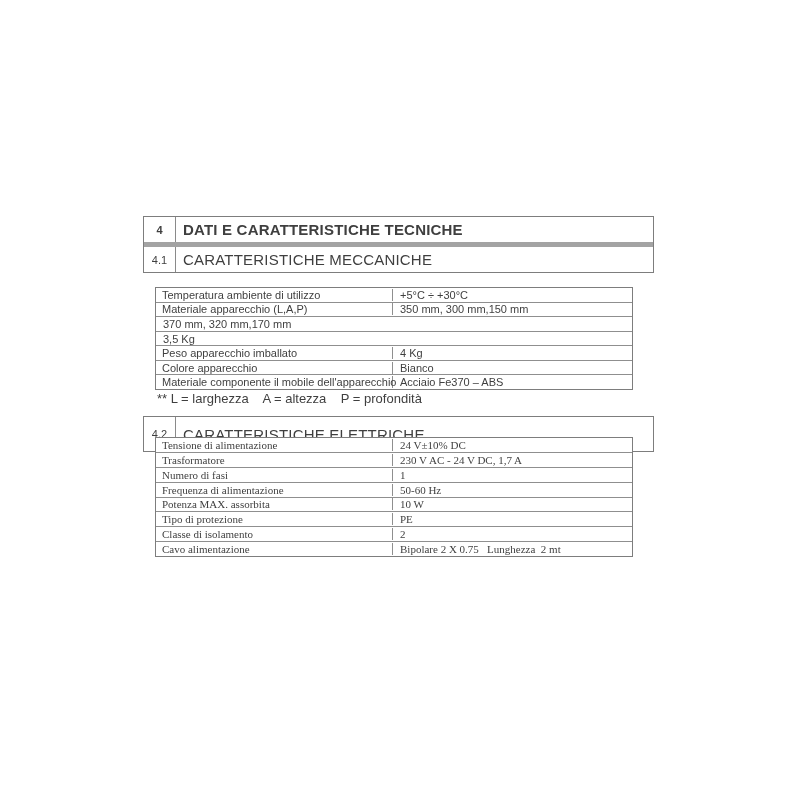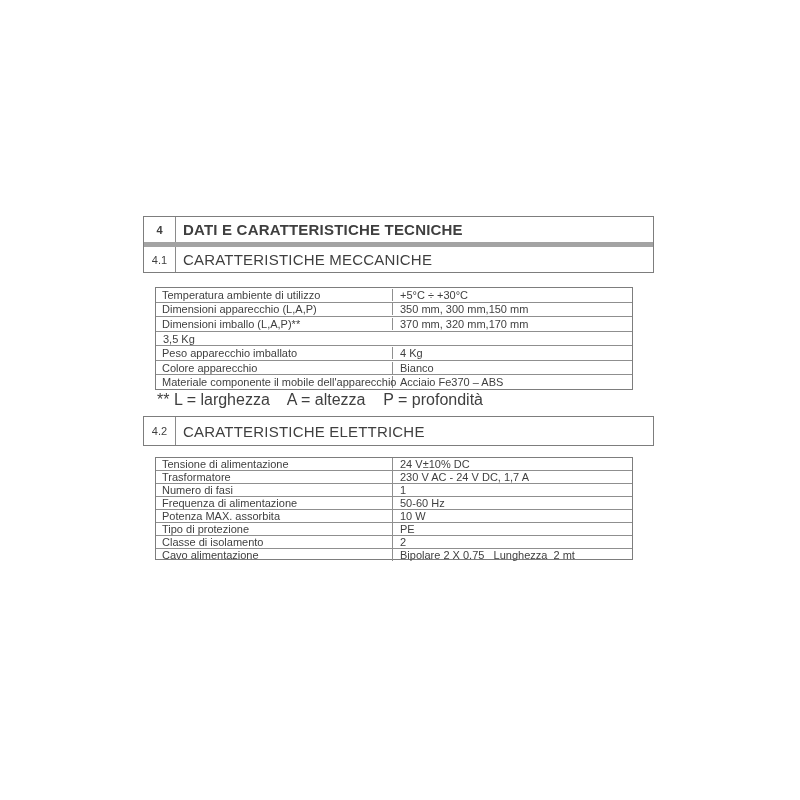--- a/index.html
+++ b/index.html
@@ -81,21 +81,21 @@
     display:flex;
     align-items:center;
     padding-left:7px;
     font-size:11px;
     white-space:pre;
   }
 
   .footnote{
     left:157px;
     top:391px;
-    font-size:16px;
+    font-size:13px;
     white-space:pre;
     color:#3f3f3f;
   }
 </style>
 </head>
 <body>
 
 <div class="abs sec-table" style="top:216px;height:57px;">
   <div class="sec-row">
     <div class="sec-num bold">4</div>
@@ -106,25 +106,24 @@
     <div class="sec-title">CARATTERISTICHE MECCANICHE</div>
   </div>
 </div>
 
 <div class="abs data-table" style="top:287px;height:103px;">
   <div class="drow">
     <div class="dlabel">Temperatura ambiente di utilizzo</div>
     <div class="dvalue">+5°C ÷ +30°C</div>
   </div>
   <div class="drow">
-    <div class="dlabel">Dimensioni apparecchio (L,A,P)</div>
+    <div class="dlabel">Materiale apparecchio (L,A,P)</div>
     <div class="dvalue">350 mm, 300 mm,150 mm</div>
   </div>
   <div class="drow">
-    <div class="dlabel">Dimensioni imballo (L,A,P)**</div>
     <div class="dvalue">370 mm, 320 mm,170 mm</div>
   </div>
   <div class="drow">
     <div class="dvalue">3,5 Kg</div>
   </div>
   <div class="drow">
     <div class="dlabel">Peso apparecchio imballato</div>
     <div class="dvalue">4 Kg</div>
   </div>
   <div class="drow">
@@ -132,28 +131,28 @@
     <div class="dvalue">Bianco</div>
   </div>
   <div class="drow">
     <div class="dlabel">Materiale componente il mobile dell'apparecchio</div>
     <div class="dvalue">Acciaio Fe370 – ABS</div>
   </div>
 </div>
 
 <div class="abs footnote">** L = larghezza    A = altezza    P = profondità</div>
 
-<div class="abs sec-table" style="top:416px;height:30px;">
+<div class="abs sec-table" style="top:416px;height:36px;">
   <div class="sec-row">
     <div class="sec-num">4.2</div>
     <div class="sec-title">CARATTERISTICHE ELETTRICHE</div>
   </div>
 </div>
 
-<div class="abs data-table" style="top:457px;height:103px;">
+<div class="abs data-table" style="top:437px;height:120px;font-family:Liberation Serif, serif;">
   <div class="drow">
     <div class="dlabel">Tensione di alimentazione</div>
     <div class="dvalue">24 V±10% DC</div>
   </div>
   <div class="drow">
     <div class="dlabel">Trasformatore</div>
     <div class="dvalue">230 V AC - 24 V DC, 1,7 A</div>
   </div>
   <div class="drow">
     <div class="dlabel">Numero di fasi</div>

